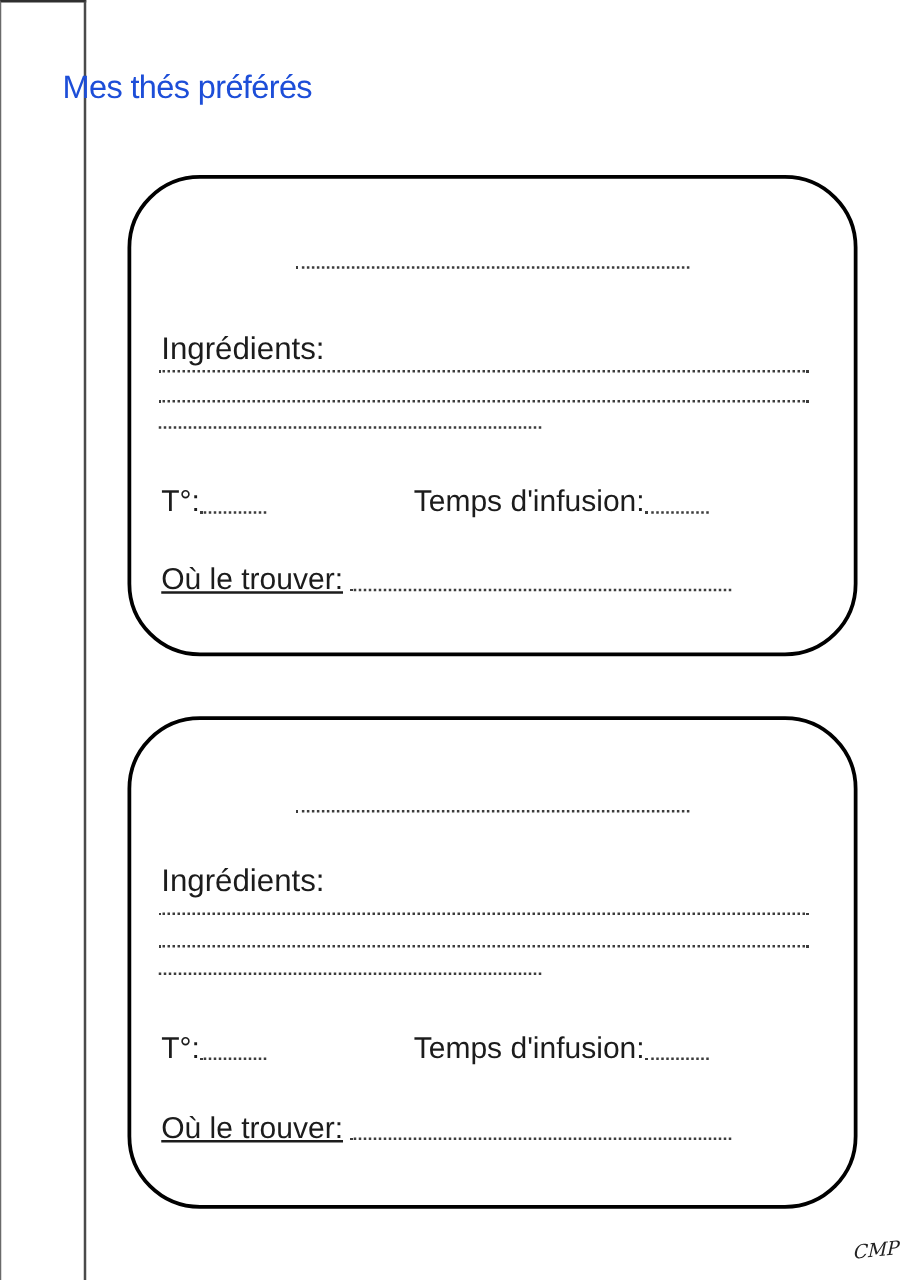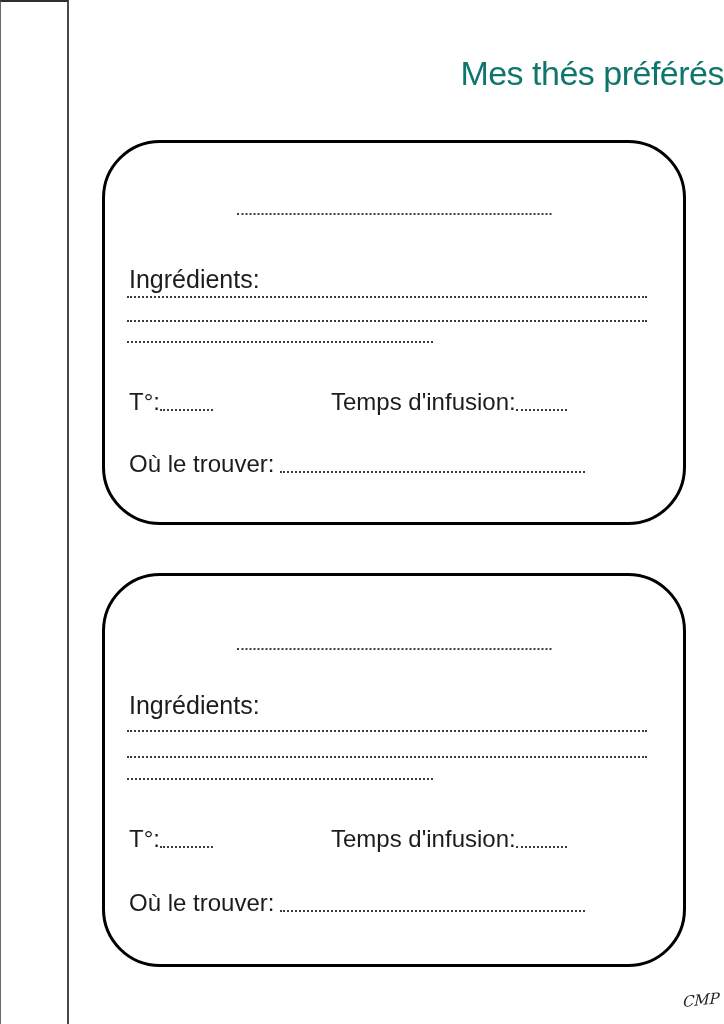--- a/index.html
+++ b/index.html
@@ -11,21 +11,21 @@
   
   .side-strip{
     position:absolute;left:0;top:0;width:69px;height:1030px;
     box-sizing:border-box;background:#fff;
     border-top:2px solid #2f2f2f;
     border-right:2px solid #4a4a4a;
     border-left:1px solid #6a6a6a;
   }
   .page-title{
     position:absolute;left:50px;top:54px;width:674px;
-    text-align:right;font-size:34px;letter-spacing:-0.5px;color:#0f766e;
+    text-align:left;font-size:26px;letter-spacing:-0.5px;color:#1d4ed8;
   }
   .card{
     position:absolute;left:102px;width:584px;box-sizing:border-box;
     background:#fff;border:3px solid #000;border-radius:58px;
   }
   .card.c1{top:140px;height:385px;}
   .card.c2{top:573px;height:394px;}
 
   .dot{border-bottom:2px dotted #3c3c3c;}
   .name-line{
@@ -45,21 +45,21 @@
   .c1 .l1{top:153px;} .c1 .l2{top:177px;} .c1 .l3{top:198px;}
   .c2 .l1{top:154px;} .c2 .l2{top:180px;} .c2 .l3{top:202px;}
 
   .pair{position:absolute;display:flex;align-items:flex-end;}
   .pair .lbl{font-size:24px;white-space:nowrap;line-height:1.1;}
   .pair .dots{flex:1;height:0;margin-bottom:4px;border-bottom:2px dotted #3c3c3c;}
   .temp-pair{left:24px;width:84px;}
   .infusion-pair{left:226px;width:236px;justify-content:space-between;}
   .c1 .temp-pair,.c1 .infusion-pair{top:246px;}
   .c2 .temp-pair,.c2 .infusion-pair{top:250px;}
-  .where-pair{left:24px;width:456px;}
+  .where-pair{left:24px;width:456px;text-decoration:underline;}
   .c1 .where-pair{top:308px;}
   .c2 .where-pair{top:314px;}
   .where-pair .dots{margin-left:6px;}
 
   .signature{
     position:absolute;left:683px;top:991px;
     font-family:"DejaVu Serif","Liberation Serif",serif;
     font-style:italic;font-size:15px;color:#222;
     transform:rotate(-6deg) skewX(-8deg);
   }

